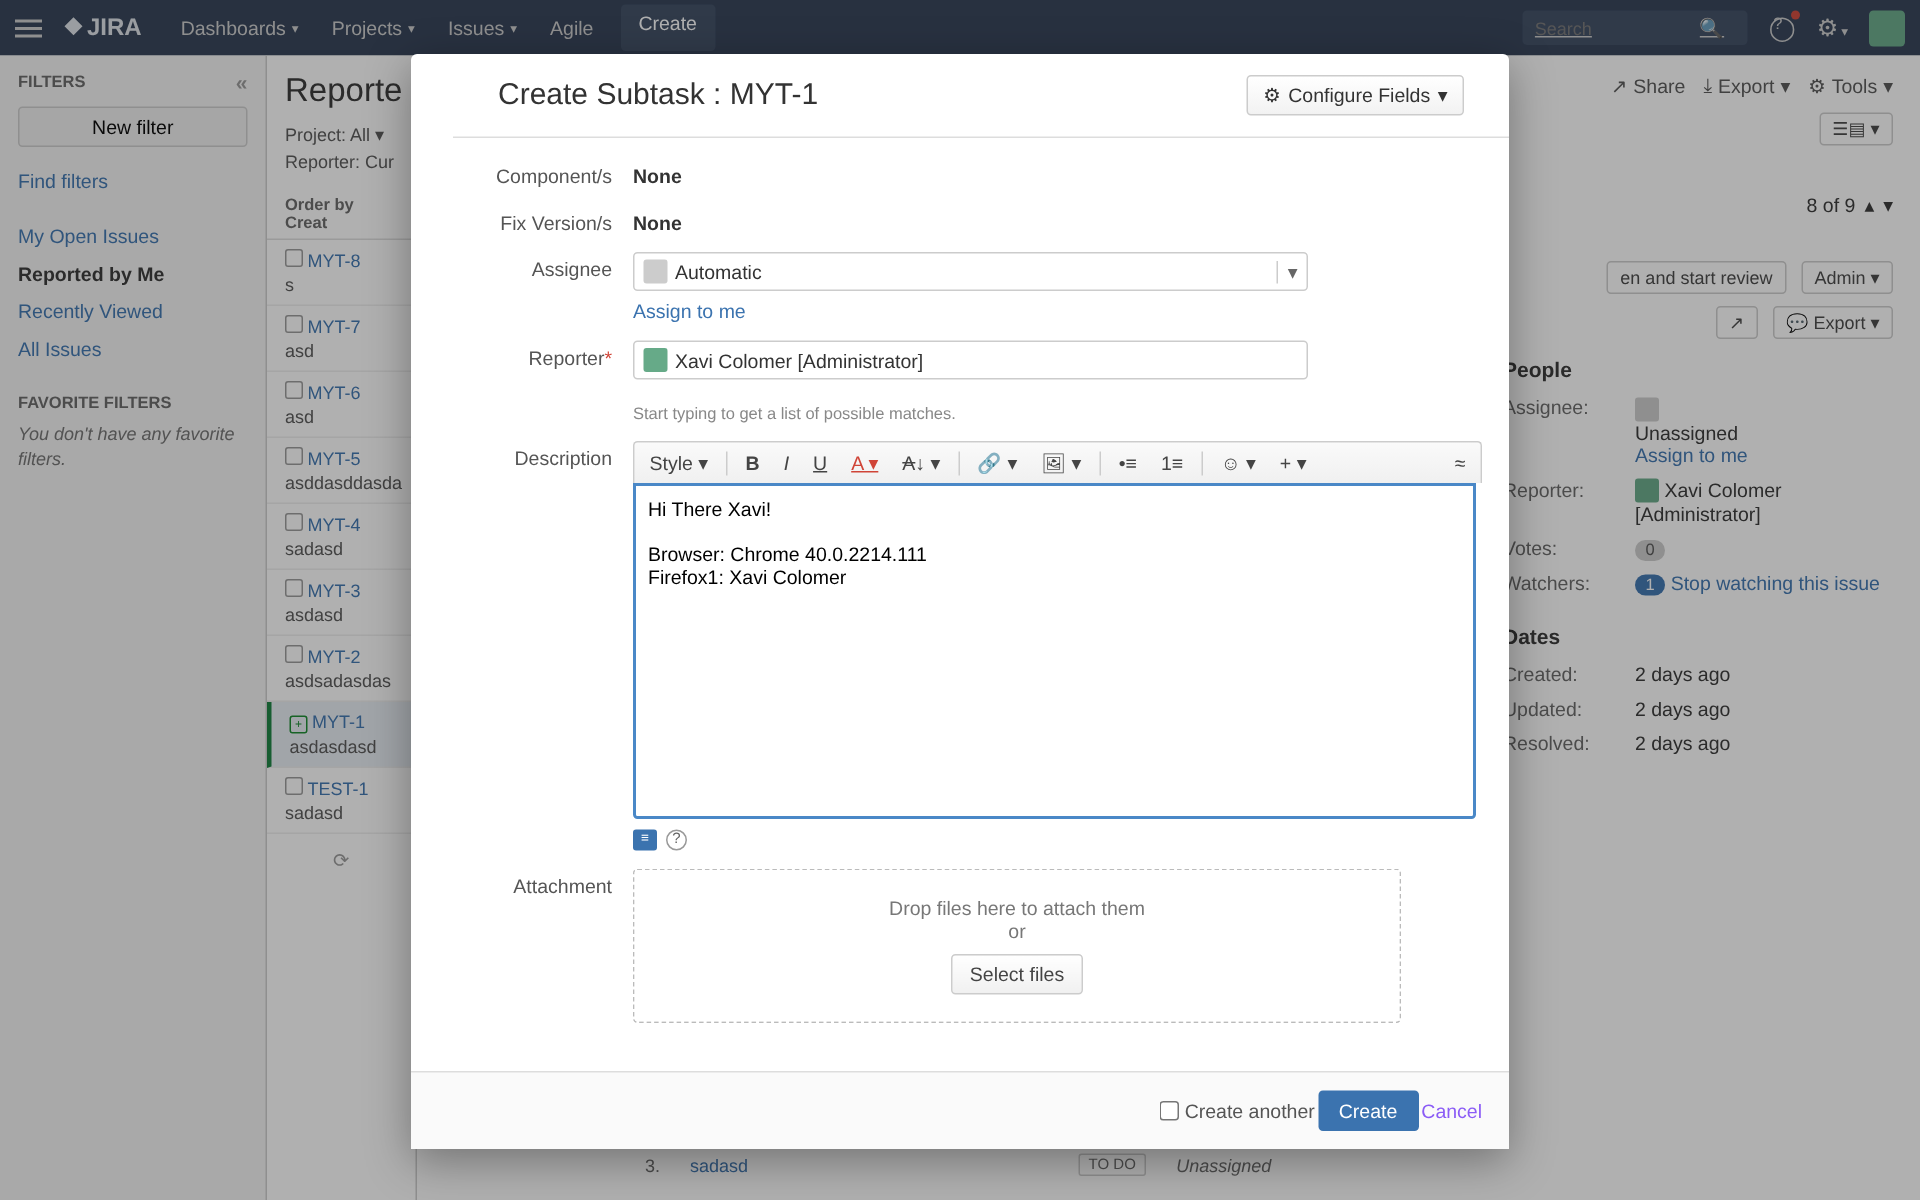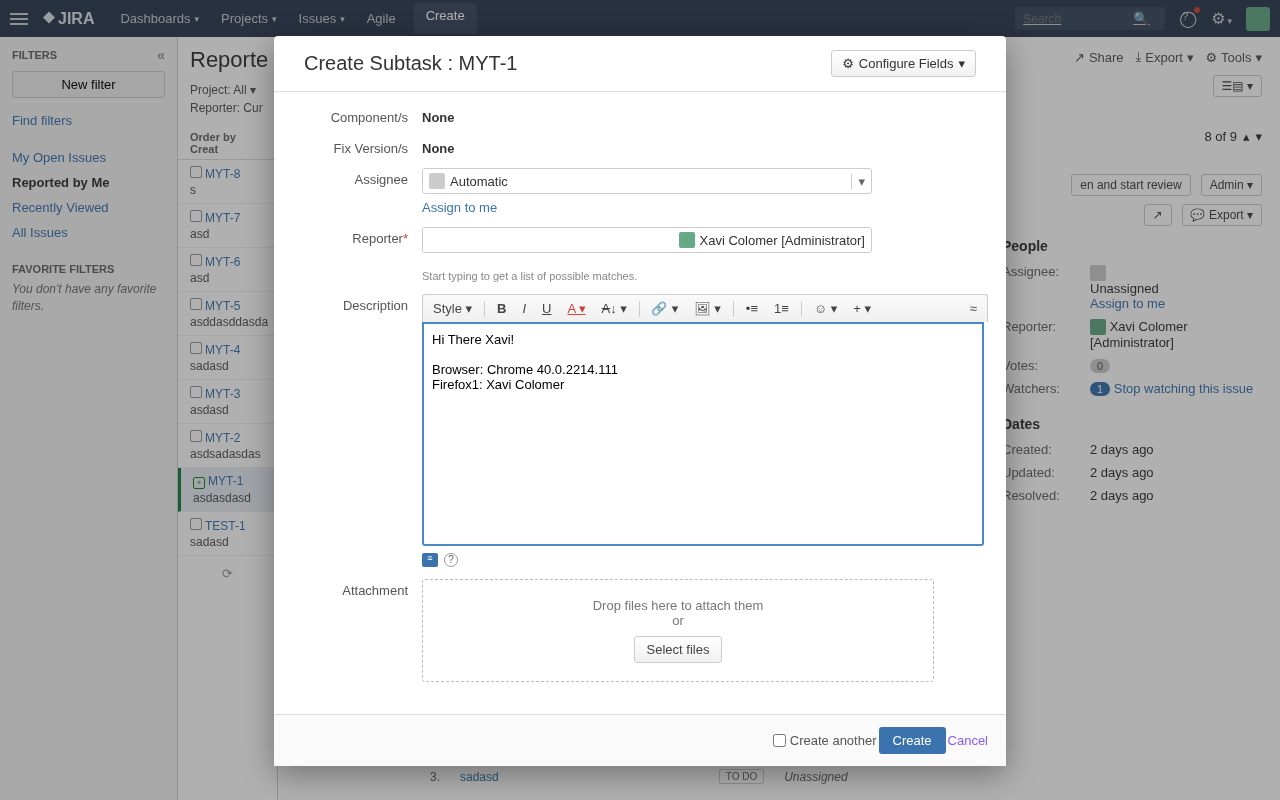--- a/index.html
+++ b/index.html
@@ -58,30 +58,30 @@
 .rp-h3 { font-weight: bold; color: #333; margin-bottom: 10px; font-size: 14px; }
 .rp-row { display: flex; margin-bottom: 8px; font-size: 13px; }
 .rp-lbl { width: 88px; color: #666; }
 .rp-val { flex: 1; color: #333; }
 .badge { background: #ccc; color: #555; border-radius: 8px; padding: 1px 7px; font-size: 11px; }
 .linkblue { color: #3b73af; cursor: pointer; }
 
 
 .overlay { position: absolute; inset: 0; background: rgba(30,30,30,0.35); display: flex; justify-content: center; padding-top: 36px; }
 .modal { width: 732px; background: #fff; border-radius: 4px; box-shadow: 0 8px 30px rgba(0,0,0,0.35); max-height: 730px; display: flex; flex-direction: column; }
-.modal-hdr { display: flex; justify-content: space-between; align-items: center; padding: 14px 30px; border-bottom: 1px solid #ddd; }
+.modal-hdr { display: flex; justify-content: space-between; align-items: center; padding: 14px 30px; border-bottom: 1px solid #ddd; margin-left: 28px; }
 .modal-title { font-size: 20px; color: #333; }
 .btn-config { border: 1px solid #ccc; background: linear-gradient(#fff,#f2f2f2); border-radius: 3px; padding: 5px 10px; font-size: 13px; cursor: pointer; display: flex; align-items: center; gap: 5px; }
 .modal-body { padding: 14px 18px; overflow-y: auto; flex: 1; }
 .frow { display: flex; margin-bottom: 12px; align-items: flex-start; }
 .flabel { width: 130px; text-align: right; color: #555; font-size: 13px; padding-top: 4px; padding-right: 14px; }
 .flabel .req { color: #d04437; }
 .fval { flex: 1; }
 .fstatic { color: #333; font-size: 13px; padding-top: 4px; font-weight: bold; }
-.finput { width: 450px; border: 1px solid #ccc; border-radius: 3px; padding: 4px 6px; font-size: 13px; display: flex; align-items: center; justify-content: flex-end; }
+.finput { width: 450px; border: 1px solid #ccc; border-radius: 3px; padding: 4px 6px; font-size: 13px; display: flex; align-items: center; }
 .finput .uicon { width: 16px; height: 16px; background: #ccc; border-radius: 2px; margin-right: 5px; }
 .finput .dd { margin-left: auto; border-left: 1px solid #ccc; padding-left: 6px; color: #666; cursor: pointer;}
 .fhint { color: #888; font-size: 11px; margin-top: 17px; }
 .wiki-toolbar { border: 1px solid #ccc; border-bottom: none; border-radius: 3px 3px 0 0; background: linear-gradient(#fafafa,#f0f0f0); padding: 4px 6px; display: flex; align-items: center; gap: 8px; }
 .wiki-toolbar .tbtn { padding: 2px 4px; cursor: pointer; color: #444; font-size: 13px; }
 .wiki-toolbar .sep { width: 1px; height: 16px; background: #ccc; }
 .wiki-area { width: 562px; height: 224px; border: 2px solid #4a88c7; border-radius: 0 0 3px 3px; padding: 8px; font-size: 13px; resize: none; outline: none; font-family: inherit; }
 .wiki-helper { margin-top: 4px; display: flex; gap: 6px; }
 .wh-btn { width: 16px; height: 14px; background: #3b73af; color: #fff; font-size: 9px; text-align: center; border-radius: 2px; cursor: pointer; }
 .wh-q { width: 14px; height: 14px; border: 1px solid #999; border-radius: 7px; font-size: 10px; text-align: center; color: #666; cursor: pointer; }

